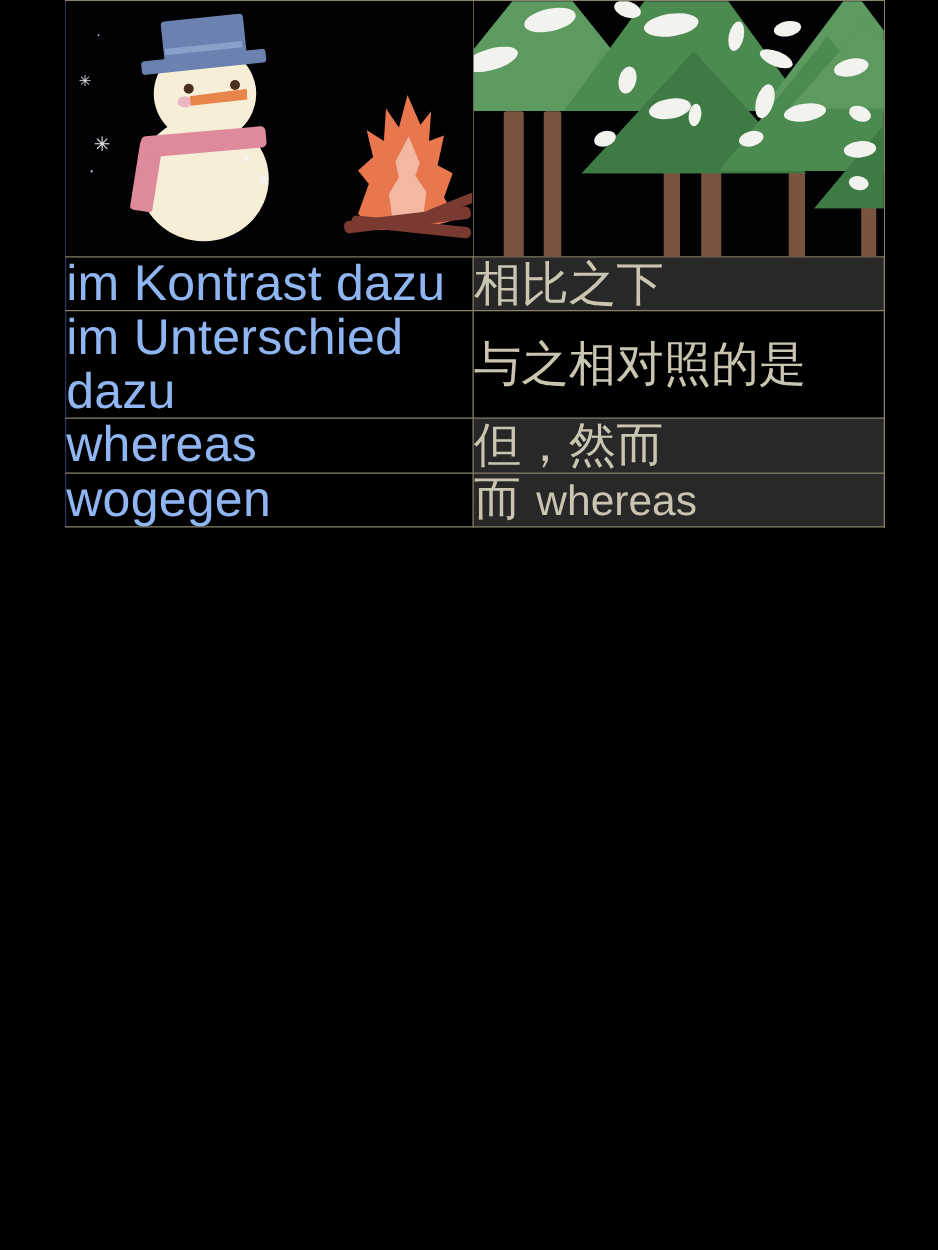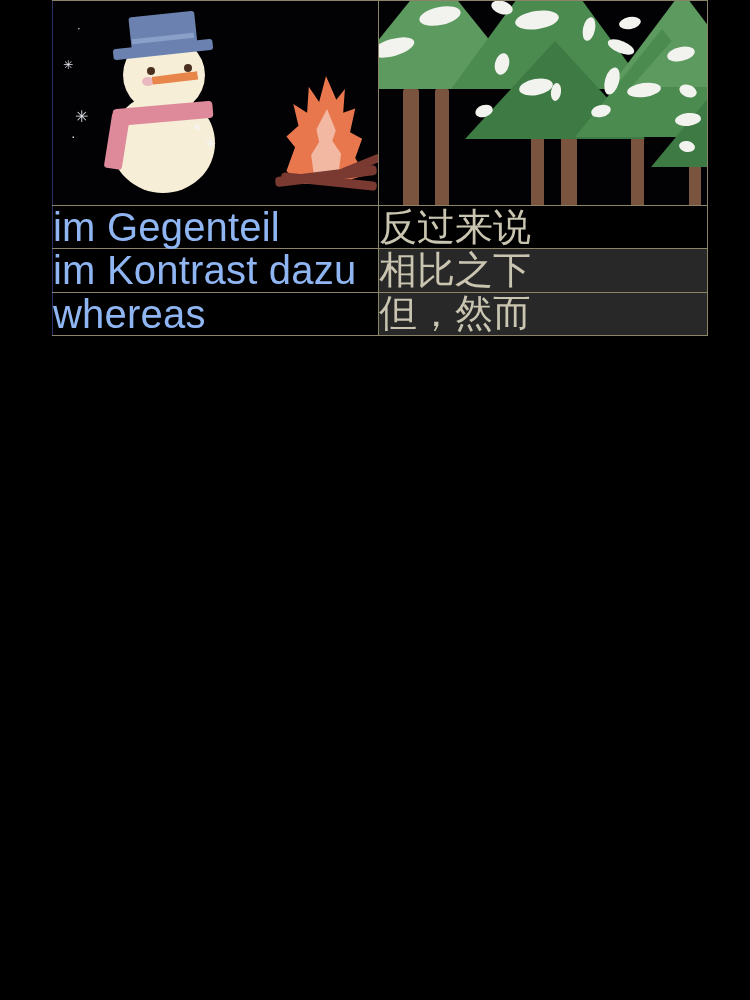--- a/index.html
+++ b/index.html
@@ -295,40 +295,48 @@
             <div class="snowcap" style="left:248px; top:82px; width:34px; height:14px; transform:rotate(-8deg);"></div>
             <div class="snowcap" style="left:288px; top:46px; width:28px; height:14px; transform:rotate(-12deg);"></div>
             <div class="snowcap" style="left:300px; top:84px; width:18px; height:12px; transform:rotate(20deg);"></div>
             <div class="snowcap" style="left:212px; top:104px; width:20px; height:12px; transform:rotate(-14deg);"></div>
             <div class="snowcap" style="left:296px; top:112px; width:26px; height:13px; transform:rotate(-6deg);"></div>
             <div class="snowcap" style="left:300px; top:140px; width:16px; height:11px; transform:rotate(10deg);"></div>
           </div>
         </td>
       </tr>
 
-    <tr>
+        <tr>
           <td class="de-cell">
-            <div class="de-text">im Gegenteil</div>
-          </td>
-          <td class="zh-cell">
-            <div class="zh-text"><span>反过来说</span></div>
+            <div class="de-text">im Kontrast dazu</div>
+          </td>
+          <td class="zh-cell alt">
+            <div class="zh-text"><span>相比之下</span></div>
           </td>
         </tr>
         <tr>
           <td class="de-cell">
-            <div class="de-text">im Kontrast dazu</div>
-          </td>
-          <td class="zh-cell alt">
-            <div class="zh-text"><span>相比之下</span></div>
+            <div class="de-text">im Unterschied dazu</div>
+          </td>
+          <td class="zh-cell">
+            <div class="zh-text"><span>与之相对照的是</span></div>
           </td>
         </tr>
         <tr>
           <td class="de-cell">
             <div class="de-text">whereas</div>
           </td>
           <td class="zh-cell alt">
             <div class="zh-text"><span>但，然而</span></div>
           </td>
         </tr>
+        <tr>
+          <td class="de-cell">
+            <div class="de-text">wogegen</div>
+          </td>
+          <td class="zh-cell alt">
+            <div class="zh-text"><span>而</span> <span class="en">whereas</span></div>
+          </td>
+        </tr>
       </tbody>
   </table>
 
 </div>
 
 </body></html>

